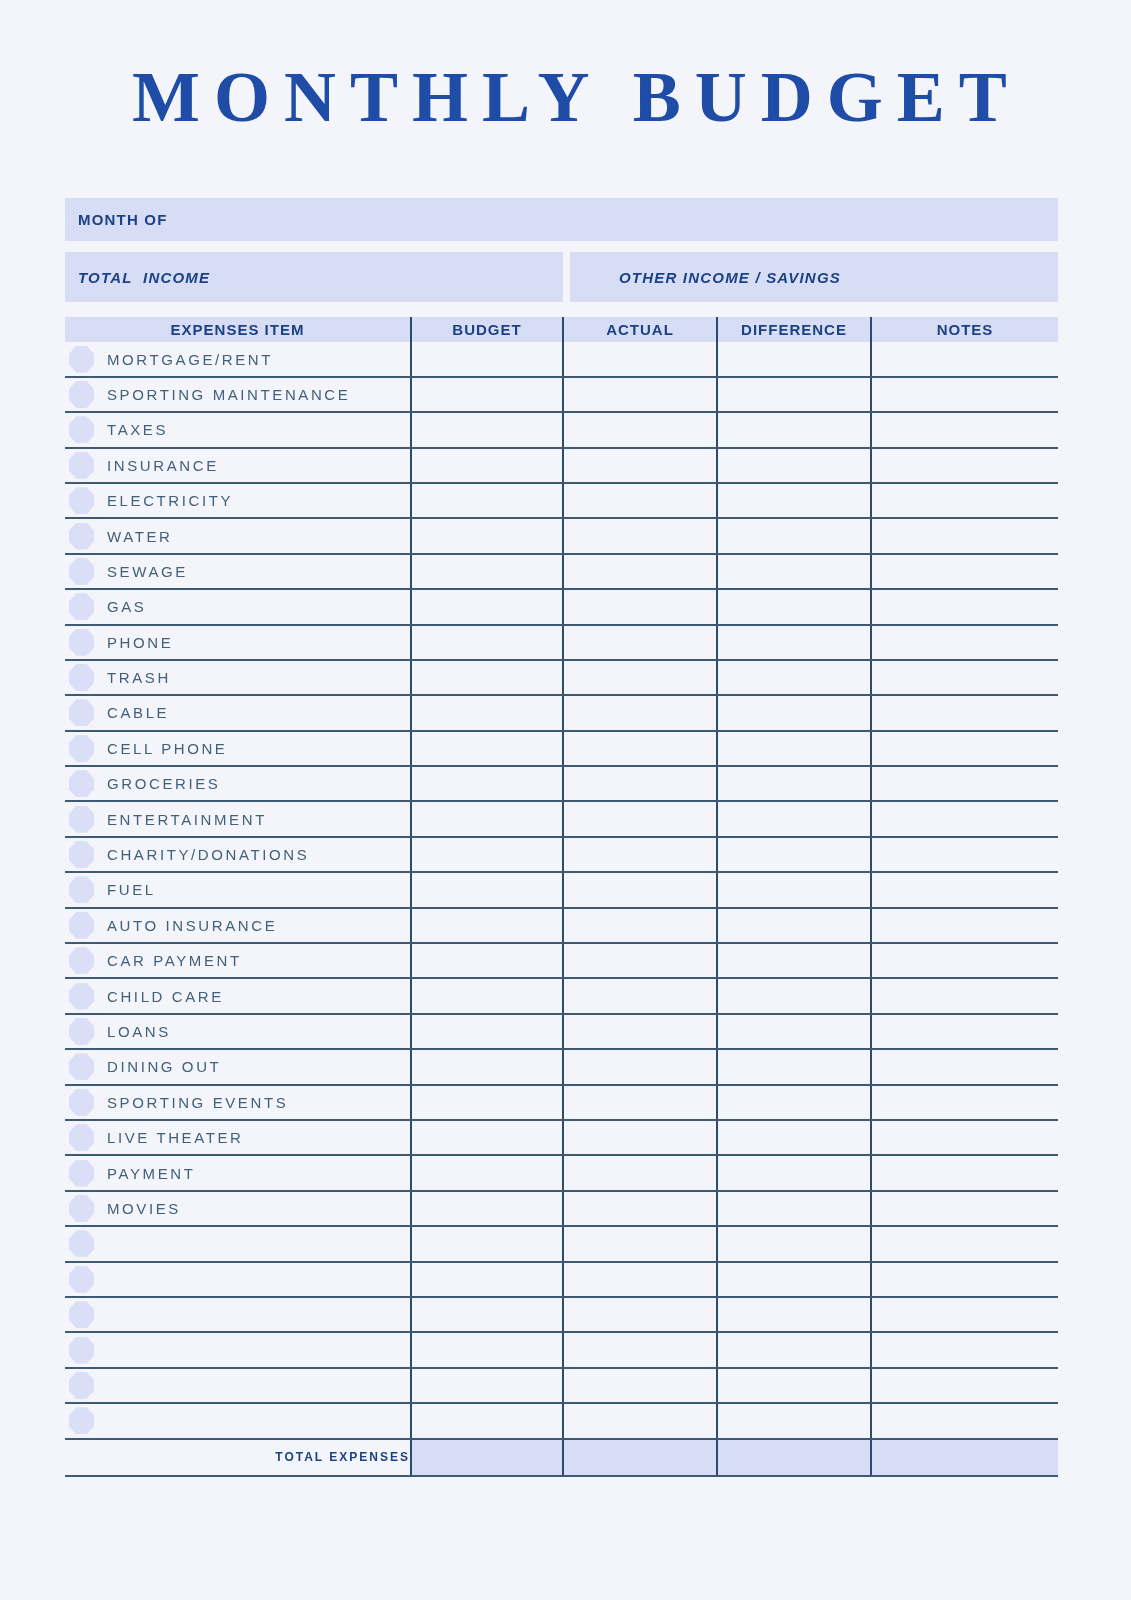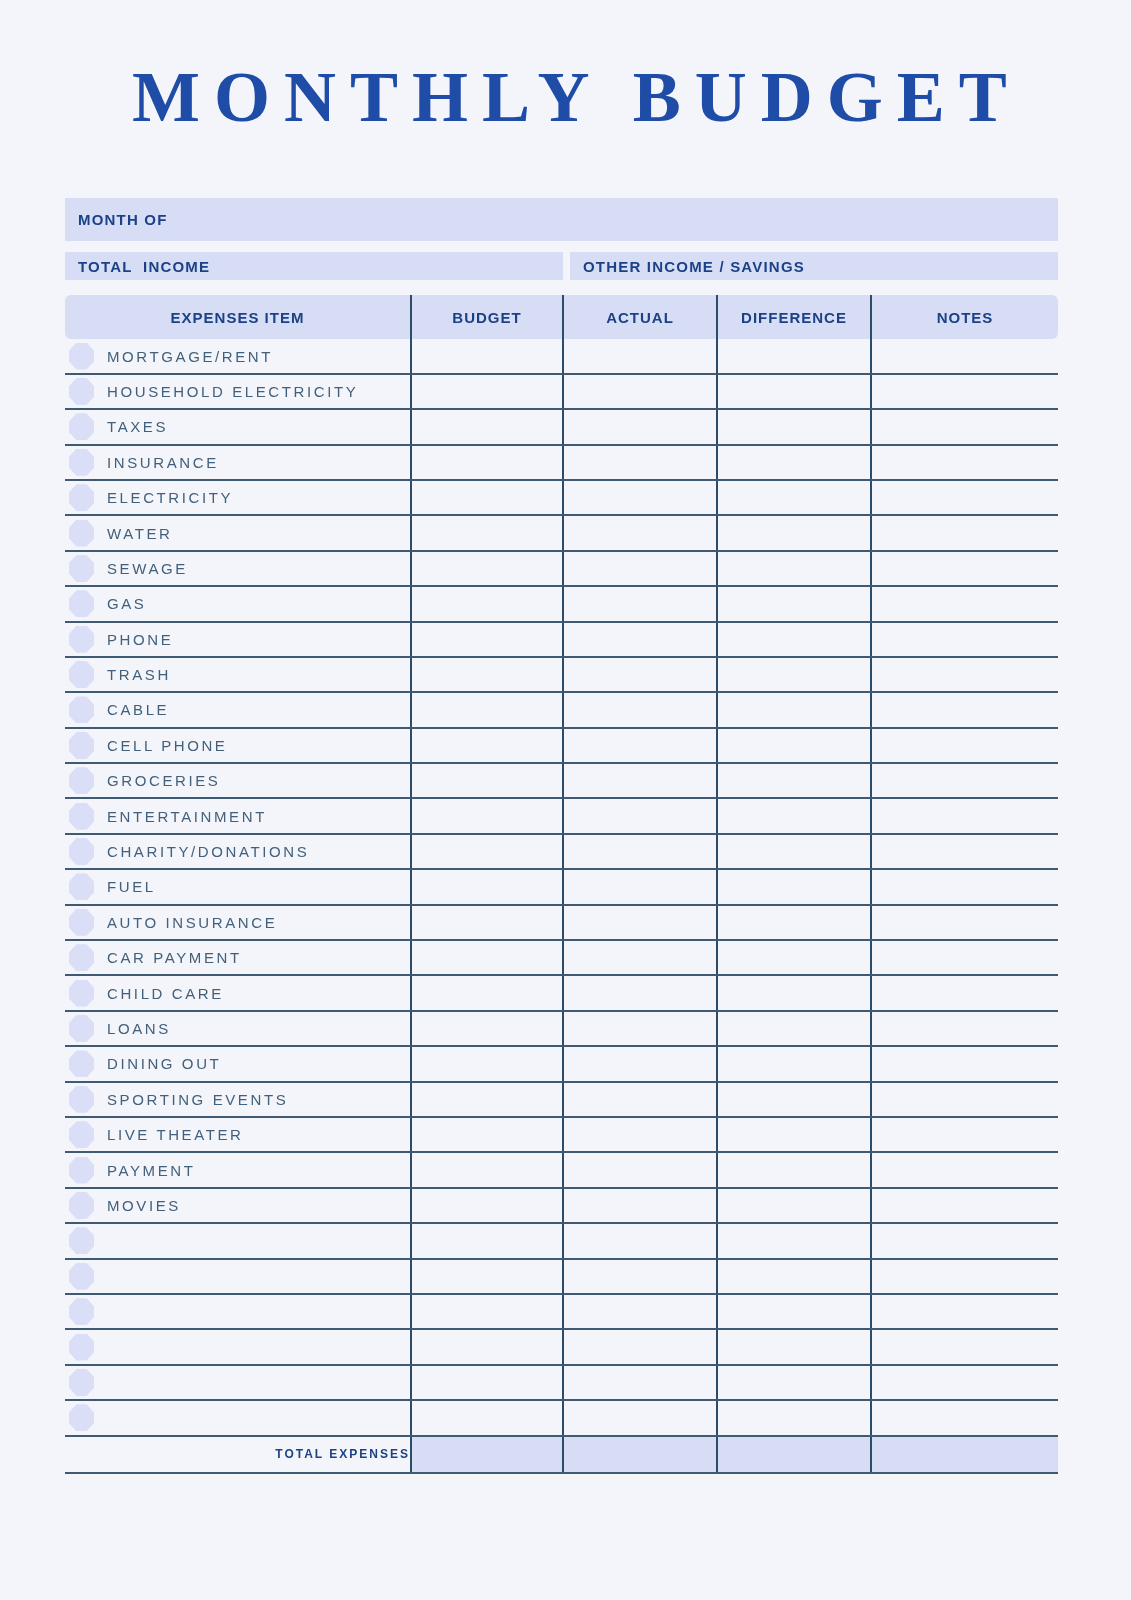--- a/index.html
+++ b/index.html
@@ -20,29 +20,29 @@
   .title{padding-top:54px;text-align:center;
          font-family:"Liberation Serif",serif;font-weight:bold;
          font-size:72px;letter-spacing:14px;color:var(--title-blue);
          line-height:1.2;margin-left:22px;}
 
   .content{margin-left:65px;width:993px;}
 
   .bar{background:var(--accent-lavender);display:flex;align-items:center;}
   .month-bar{margin-top:58px;height:43px;}
   .income-row{margin-top:11px;display:flex;gap:7px;}
-  .income-bar{height:28px;}
+  .income-bar{height:50px;font-style:italic;}
   .income-bar.left{width:498px;}
-  .income-bar.right{width:488px;}
+  .income-bar.right{width:488px;padding-left:36px;}
   .bar-label{padding-left:13px;font-size:15px;font-weight:bold;
              letter-spacing:1.2px;color:var(--navy-text);white-space:pre;}
 
   .table{margin-top:15px;}
   .grid-row{display:grid;grid-template-columns:345px 152px 154px 154px 188px;}
-  .thead{height:44px;background:var(--accent-lavender);border-radius:6px;}
+  .thead{height:25px;background:var(--accent-lavender);}
   .hcell{display:flex;align-items:center;justify-content:center;
          font-size:15px;font-weight:bold;letter-spacing:1px;
          color:var(--navy-text);}
   .hcell:not(:first-child){border-left:2px solid var(--column-line);}
 
   .trow{height:35.4px;border-bottom:2px solid var(--row-line);}
   .cell{display:flex;align-items:center;}
   .cell:not(.c0){border-left:2px solid var(--column-line);}
   .bullet{width:25px;height:27px;margin-left:4px;flex:0 0 auto;
           background:var(--bullet);
@@ -95,21 +95,21 @@
     </div>
     <div class="cell c1"></div>
     <div class="cell c2"></div>
     <div class="cell c3"></div>
     <div class="cell c4"></div>
   </div>
 
   <div class="grid-row trow">
     <div class="cell c0">
       <span class="bullet"></span>
-      <span class="expense-label">HOUSEHOLD ELECTRICITY</span>
+      <span class="expense-label">SPORTING MAINTENANCE</span>
     </div>
     <div class="cell c1"></div>
     <div class="cell c2"></div>
     <div class="cell c3"></div>
     <div class="cell c4"></div>
   </div>
 
   <div class="grid-row trow">
     <div class="cell c0">
       <span class="bullet"></span>

